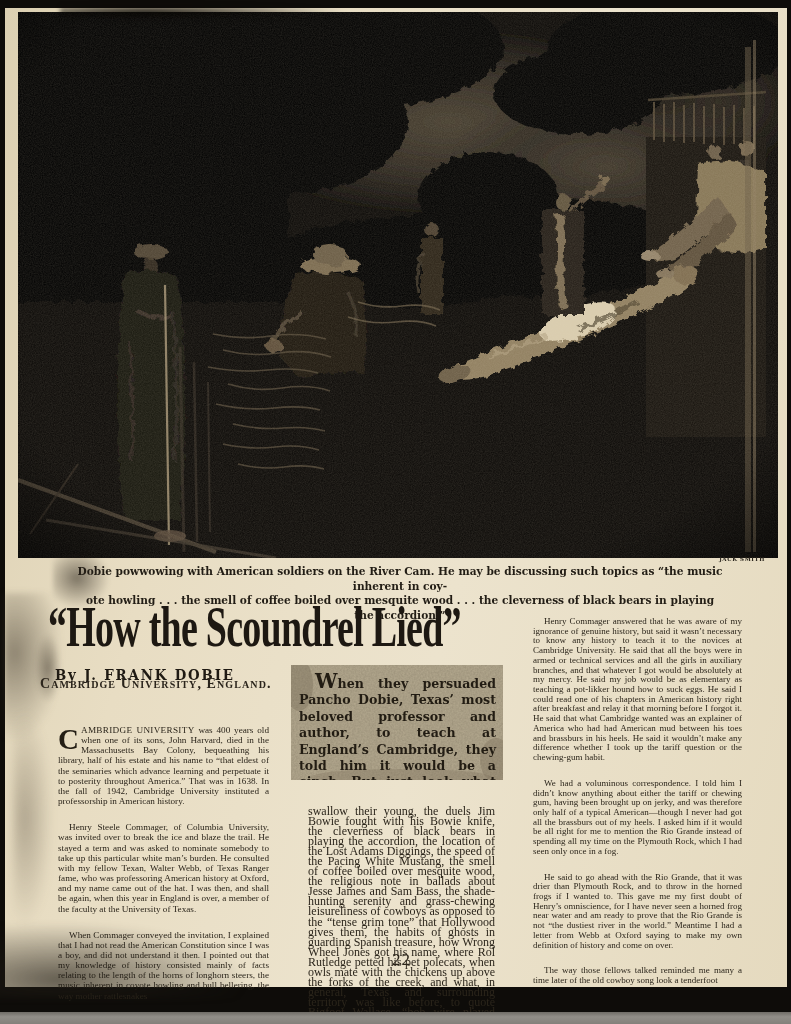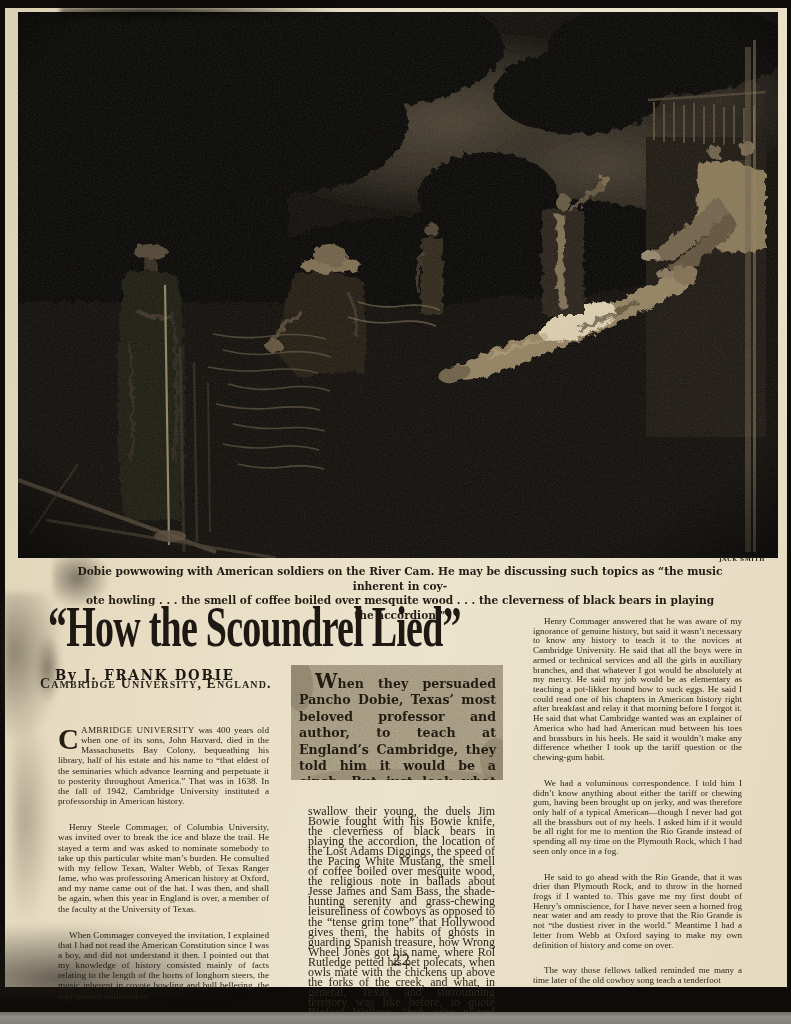--- a/index.html
+++ b/index.html
@@ -259,21 +259,21 @@
     </div>
 
     <div class="col col-mid">
       <p>swallow their young, the duels Jim Bowie fought with his Bowie knife, the cleverness of black bears in playing the accordion, the location of the Lost Adams Diggings, the speed of the Pacing White Mustang, the smell of coffee boiled over mesquite wood, the religious note in ballads about Jesse James and Sam Bass, the shade-hunting serenity and grass-chewing leisureliness of cowboys as opposed to the “tense grim tone” that Hollywood gives them, the habits of ghosts in guarding Spanish treasure, how Wrong Wheel Jones got his name, where Rol Rutledge petted his pet polecats, when owls mate with the chickens up above the forks of the creek, and what, in general, Texas and surrounding territory was like before, to quote Bigfoot Wallace, “bob wire played hell with it.”</p>
     </div>
 
     <div class="col col-right">
       <p class="indent">Henry Commager answered that he was aware of my ignorance of genuine history, but said it wasn’t necessary to know any history to teach it to the novices at Cambridge University.  He said that all the boys were in armed or technical services and all the girls in auxiliary branches, and that whatever I got would be absolutely at my mercy.  He said my job would be as elementary as teaching a pot-likker hound how to suck eggs.  He said I could read one of his chapters in American history right after breakfast and relay it that morning before I forgot it.  He said that what Cambridge wanted was an explainer of America who had had American mud between his toes and brassburs in his heels.  He said it wouldn’t make any difference whether I took up the tariff question or the chewing-gum habit.</p>
       <p class="indent">We had a voluminous correspondence.  I told him I didn’t know anything about either the tariff or chewing gum, having been brought up on jerky, and was therefore only half of a typical American—though I never had got all the brassburs out of my heels.  I asked him if it would be all right for me to mention the Rio Grande instead of spending all my time on the Plymouth Rock, which I had seen only once in a fog.</p>
       <p class="indent">He said to go ahead with the Rio Grande, that it was drier than Plymouth Rock, and to throw in the horned frogs if I wanted to.  This gave me my first doubt of Henry’s omniscience, for I have never seen a horned frog near water and am ready to prove that the Rio Grande is not “the dustiest river in the world.” Meantime I had a letter from Webb at Oxford saying to make my own definition of history and come on over.</p>
-      <p class="indent">The way those fellows talked reminded me many a time later of the old cowboy song teach a tenderfoot</p>
+      <p class="indent">The way those fellows talked reminded me many a time later of the old cowboy song look a tenderfoot</p>
     </div>
 
     <div class="pagenum">22</div>
 
     <div class="stain st-top"></div>
     <div class="stain st-left1"></div>
     <div class="stain st-left2"></div>
     <div class="stain st-bottom"></div>
     <div class="stain st-caption"></div>
     <div class="stain st-spec1"></div>

